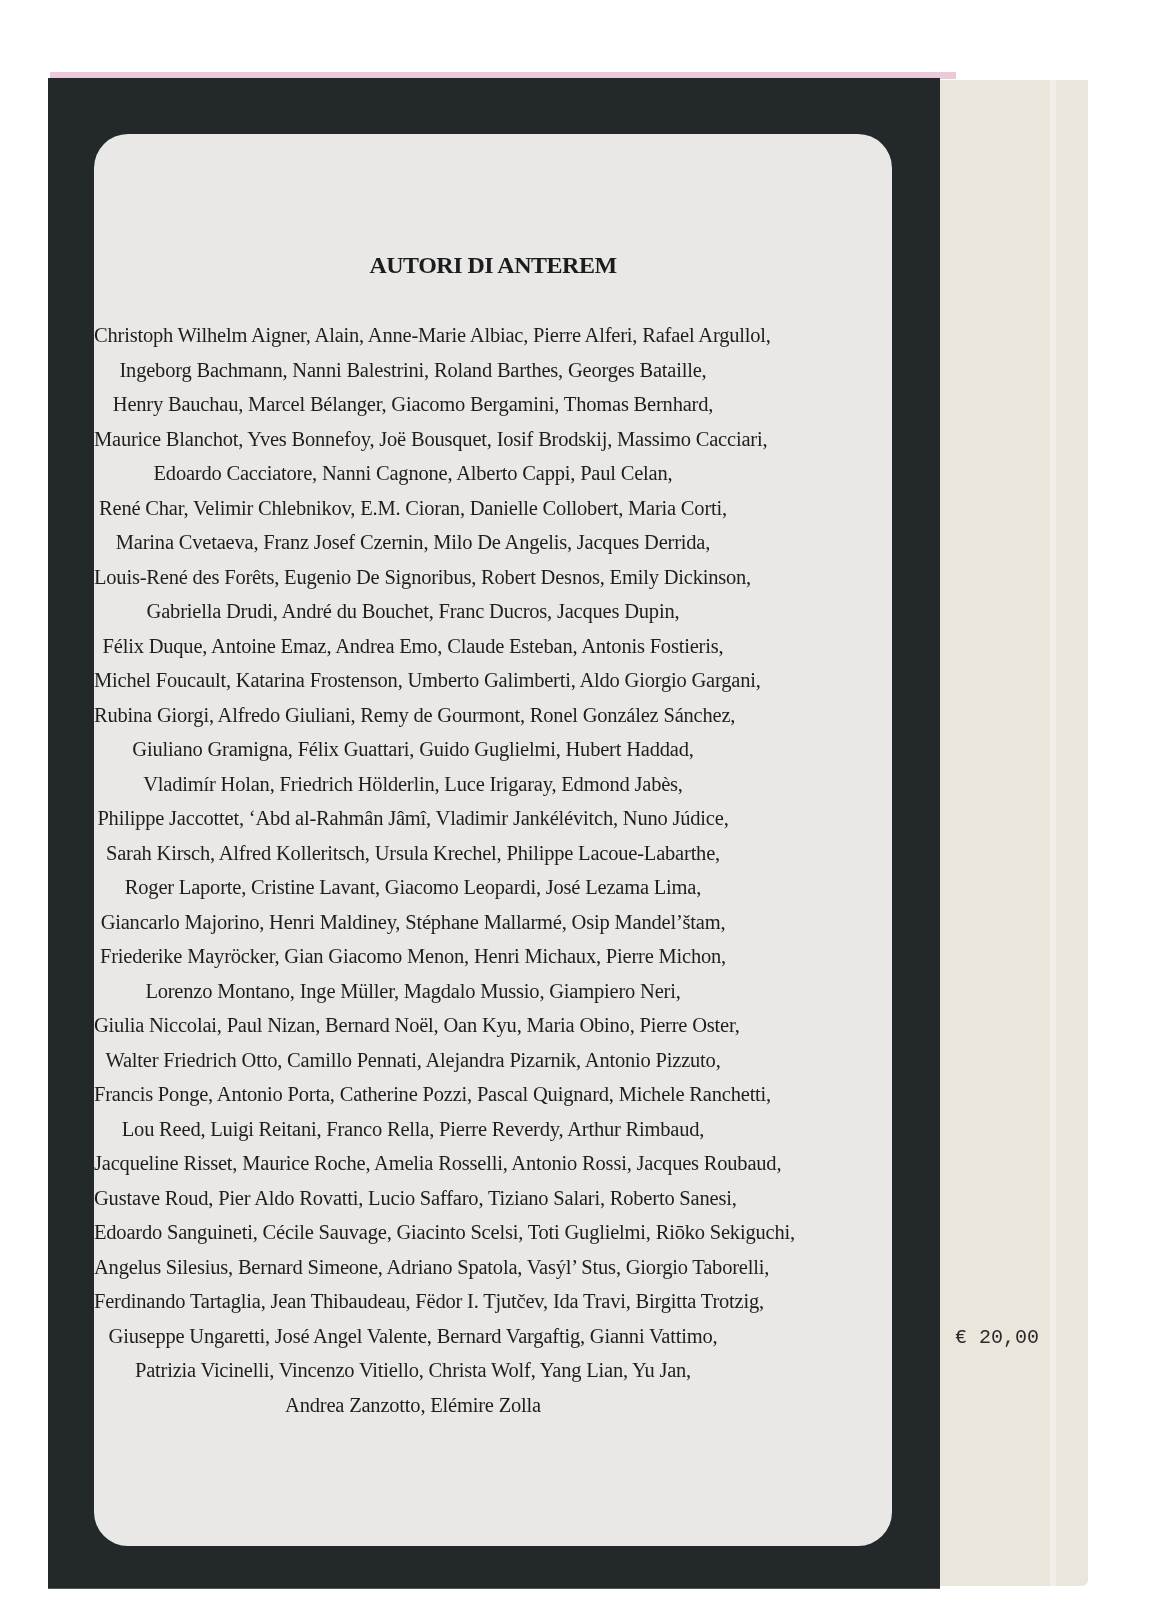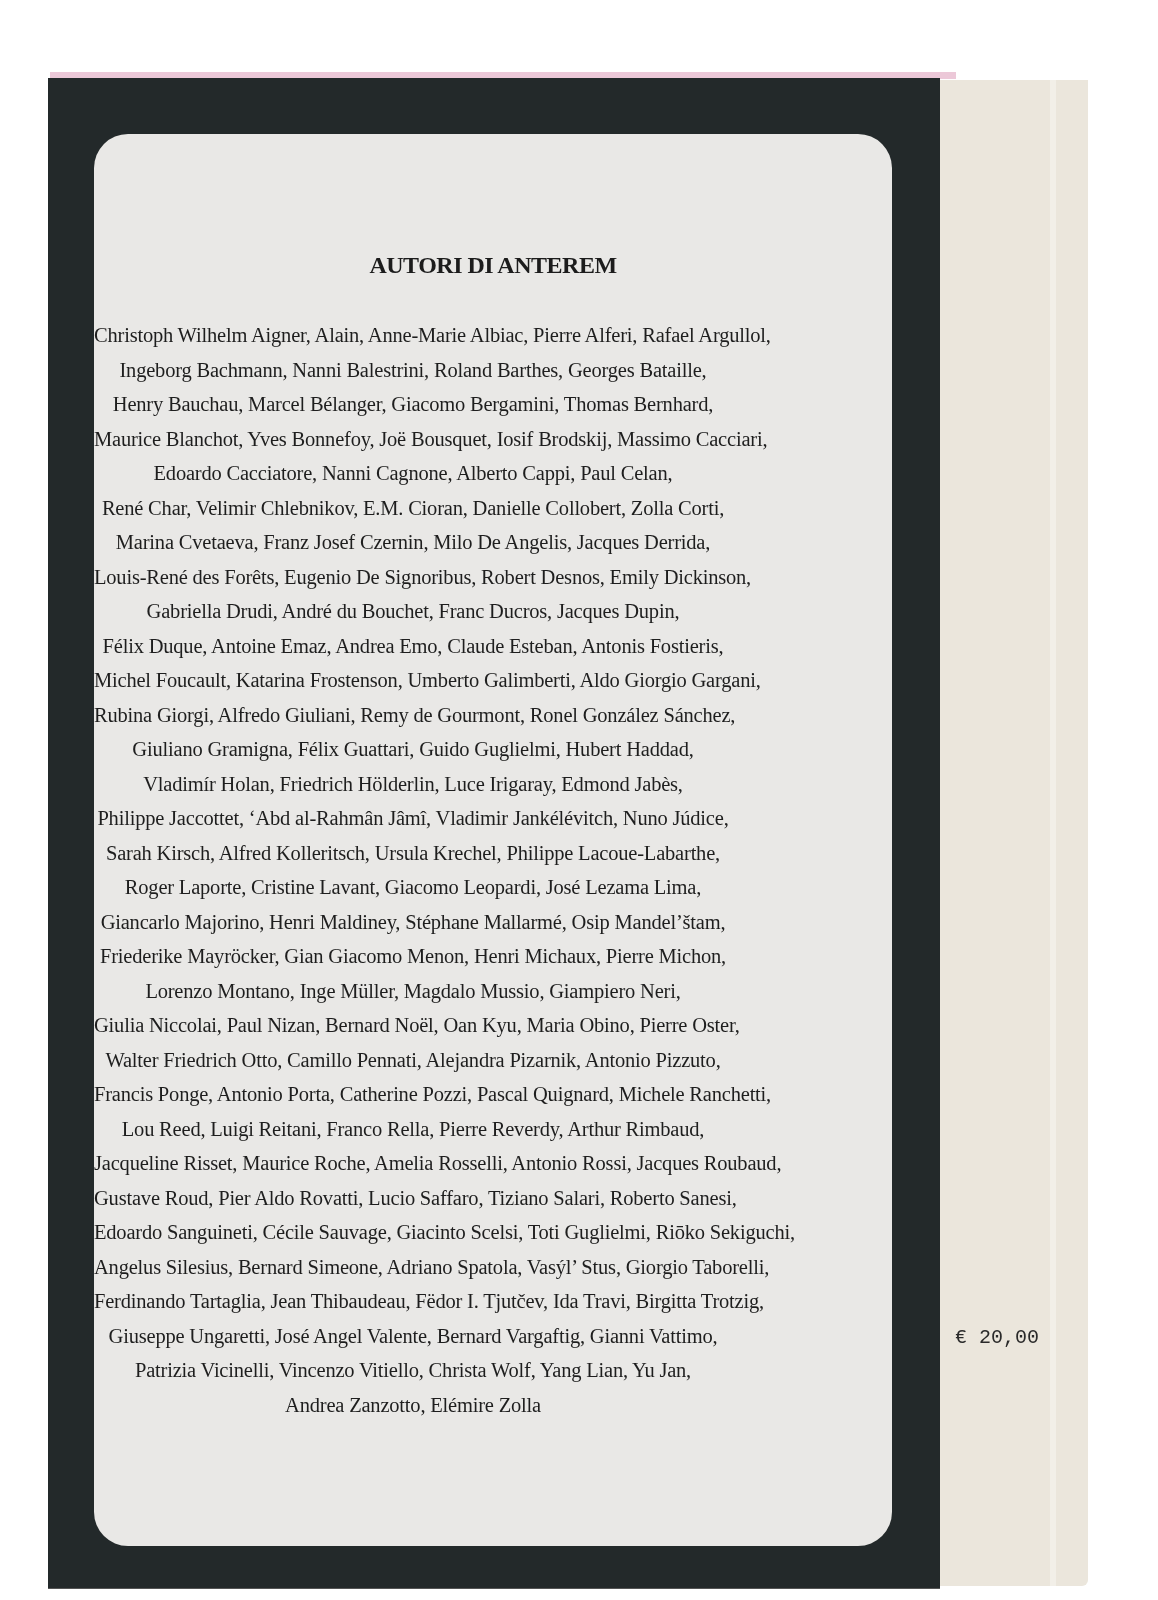--- a/index.html
+++ b/index.html
@@ -88,21 +88,21 @@
   <div class="page-block"></div>
   <div class="cover">
     <div class="panel">
       <div class="title">AUTORI DI ANTEREM</div>
       <div class="authors" id="authors">
           <div class="line">Christoph Wilhelm Aigner, Alain, Anne-Marie Albiac, Pierre Alferi, Rafael Argullol,</div>
           <div class="line">Ingeborg Bachmann, Nanni Balestrini, Roland Barthes, Georges Bataille,</div>
           <div class="line">Henry Bauchau, Marcel Bélanger, Giacomo Bergamini, Thomas Bernhard,</div>
           <div class="line">Maurice Blanchot, Yves Bonnefoy, Joë Bousquet, Iosif Brodskij, Massimo Cacciari,</div>
           <div class="line">Edoardo Cacciatore, Nanni Cagnone, Alberto Cappi, Paul Celan,</div>
-          <div class="line">René Char, Velimir Chlebnikov, E.M. Cioran, Danielle Collobert, Zolla Corti,</div>
+          <div class="line">René Char, Velimir Chlebnikov, E.M. Cioran, Danielle Collobert, Maria Corti,</div>
           <div class="line">Marina Cvetaeva, Franz Josef Czernin, Milo De Angelis, Jacques Derrida,</div>
           <div class="line">Louis-René des Forêts, Eugenio De Signoribus, Robert Desnos, Emily Dickinson,</div>
           <div class="line">Gabriella Drudi, André du Bouchet, Franc Ducros, Jacques Dupin,</div>
           <div class="line">Félix Duque, Antoine Emaz, Andrea Emo, Claude Esteban, Antonis Fostieris,</div>
           <div class="line">Michel Foucault, Katarina Frostenson, Umberto Galimberti, Aldo Giorgio Gargani,</div>
           <div class="line">Rubina Giorgi, Alfredo Giuliani, Remy de Gourmont, Ronel González Sánchez,</div>
           <div class="line">Giuliano Gramigna, Félix Guattari, Guido Guglielmi, Hubert Haddad,</div>
           <div class="line">Vladimír Holan, Friedrich Hölderlin, Luce Irigaray, Edmond Jabès,</div>
           <div class="line">Philippe Jaccottet, ‘Abd al-Rahmân Jâmî, Vladimir Jankélévitch, Nuno Júdice,</div>
           <div class="line">Sarah Kirsch, Alfred Kolleritsch, Ursula Krechel, Philippe Lacoue-Labarthe,</div>

